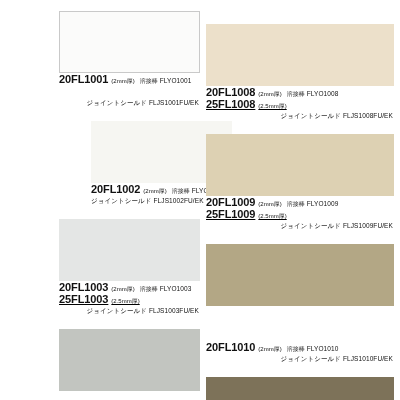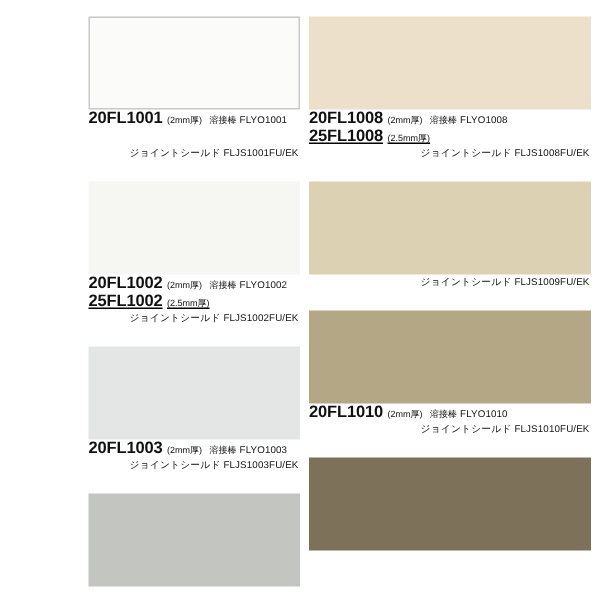--- a/index.html
+++ b/index.html
@@ -104,66 +104,66 @@
           <span class="code"></span>
           <span class="thick"></span>
         </div>
         <div class="line3">
           <span>ジョイントシールド</span>
           <span>FLJS1001FU/EK</span>
         </div>
       </div>
     </div>
 
-    <div class="entry" style="padding-top:13px;">
+    <div class="entry" style="padding-top:13px;padding-left:32px;">
       <div class="swatch noborder" style="background: rgb(246, 246, 242);"></div>
       <div class="caption">
         <div class="line1">
           <span class="code">20FL1002</span>
           <span class="thick">(2mm厚)</span>
           <span class="rodlabel">溶接棒</span>
           <span class="rodcode">FLYO1002</span>
         </div>
-        <div class="line2">
-          <span class="code">25FL1002</span>
-          <span class="thick">(2.5mm厚)</span>
-        </div>
         <div class="line3">
           <span>ジョイントシールド</span>
           <span>FLJS1002FU/EK</span>
         </div>
       </div>
     </div>
 
     <div class="entry" style="padding-top:13px;">
       <div class="swatch noborder" style="background: rgb(228, 230, 229);"></div>
       <div class="caption">
         <div class="line1">
           <span class="code">20FL1003</span>
           <span class="thick">(2mm厚)</span>
           <span class="rodlabel">溶接棒</span>
           <span class="rodcode">FLYO1003</span>
         </div>
+        <div class="line2">
+          <span class="code">25FL1003</span>
+          <span class="thick">(2.5mm厚)</span>
+        </div>
         <div class="line3">
           <span>ジョイントシールド</span>
           <span>FLJS1003FU/EK</span>
         </div>
       </div>
     </div>
 
     <div class="entry" style="padding-top:13px;">
       <div class="swatch noborder" style="background: rgb(194, 197, 192);"></div>
 
     </div>
 
   </div>
 
   <div class="col">
 
-    <div class="entry" style="padding-top:11px;">
+    <div class="entry" style="padding-top:24px;">
       <div class="swatch noborder" style="margin-left: 6px; width: 188px; background: rgb(236, 224, 202);"></div>
       <div class="caption" style="padding-left:6px;">
         <div class="line1">
           <span class="code">20FL1008</span>
           <span class="thick">(2mm厚)</span>
           <span class="rodlabel">溶接棒</span>
           <span class="rodcode">FLYO1008</span>
         </div>
         <div class="line2">
           <span class="code">25FL1008</span>
@@ -172,30 +172,40 @@
         <div class="line3" style="padding-right:7px;">
           <span>ジョイントシールド</span>
           <span>FLJS1008FU/EK</span>
         </div>
       </div>
     </div>
 
     <div class="entry" style="padding-top:13px;">
       <div class="swatch noborder" style="margin-left: 6px; width: 188px; background: rgb(221, 209, 179);"></div>
       <div class="caption" style="padding-left:6px;">
+        <div class="line1">
+          <span class="code">20FL1009</span>
+          <span class="thick">(2mm厚)</span>
+          <span class="rodlabel">溶接棒</span>
+          <span class="rodcode">FLYO1009</span>
+        </div>
+        <div class="line2">
+          <span class="code">25FL1009</span>
+          <span class="thick">(2.5mm厚)</span>
+        </div>
         <div class="line3" style="padding-right:7px;">
           <span>ジョイントシールド</span>
           <span>FLJS1009FU/EK</span>
         </div>
       </div>
     </div>
 
     <div class="entry" style="padding-top:13px;">
       <div class="swatch noborder" style="margin-left: 6px; width: 188px; background: rgb(179, 167, 133);"></div>
-      <div class="caption" style="padding-left:6px;">
+      <div class="caption" style="padding-left:6px;margin-top:35px;">
         <div class="line1">
           <span class="code">20FL1010</span>
           <span class="thick">(2mm厚)</span>
           <span class="rodlabel">溶接棒</span>
           <span class="rodcode">FLYO1010</span>
         </div>
         <div class="line3" style="padding-right:7px;">
           <span>ジョイントシールド</span>
           <span>FLJS1010FU/EK</span>
         </div>

